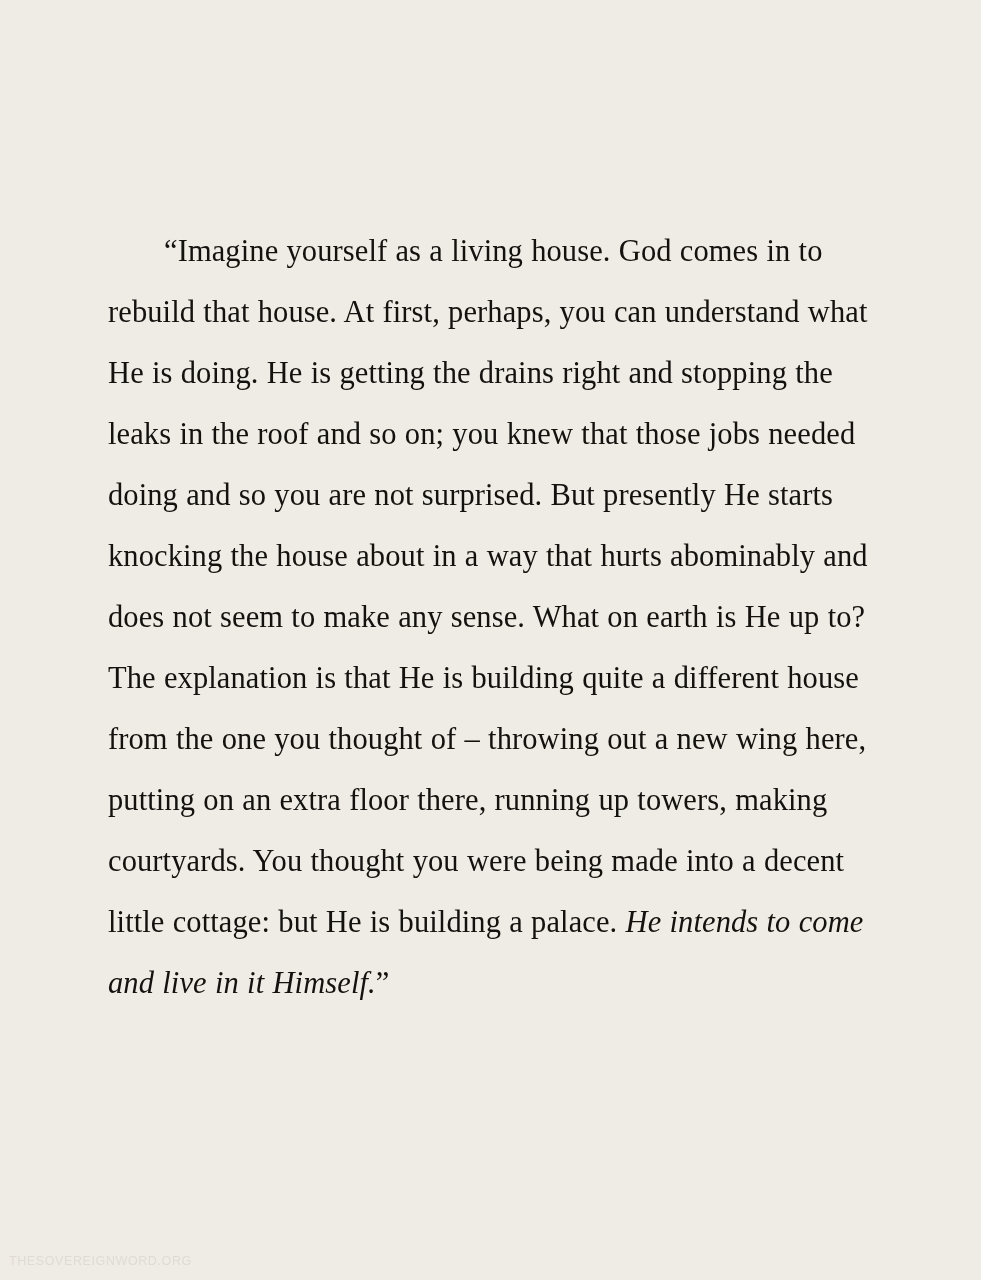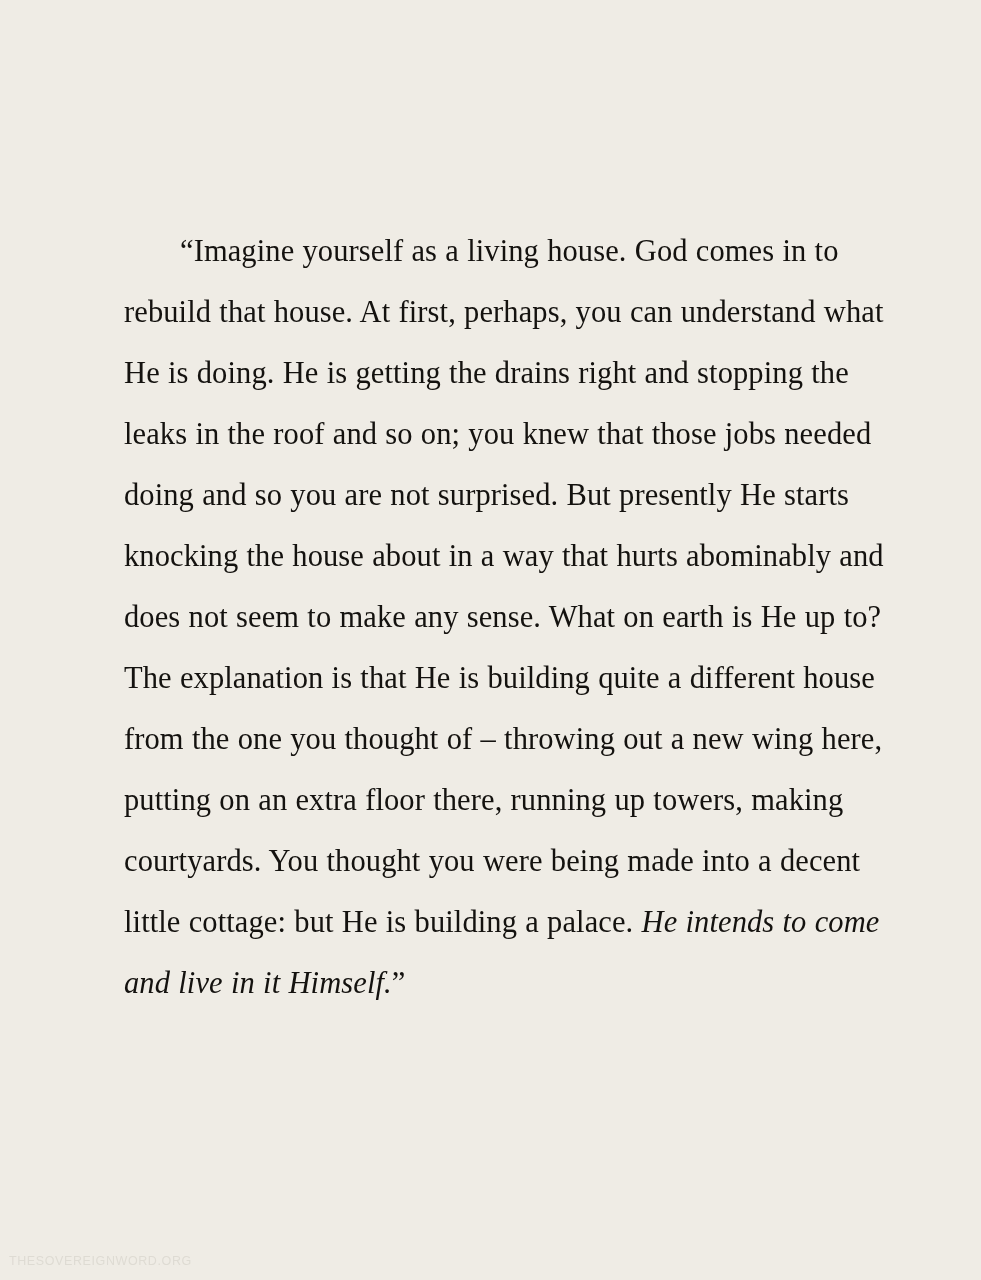--- a/index.html
+++ b/index.html
@@ -17,21 +17,21 @@
   .page {
     position: absolute;
     left: 0;
     top: 0;
     width: 981px;
     height: 1280px;
     background: #efece5;
   }
   .quote-block {
     position: absolute;
-    left: 124px;
+    left: 108px;
     top: 190px;
     width: 768px;
   }
   .quote-text {
     font-family: "Liberation Serif", serif;
     font-size: 30.5px;
     line-height: 61px;
     color: #14120f;
     text-indent: 56px;
     text-align: left;

